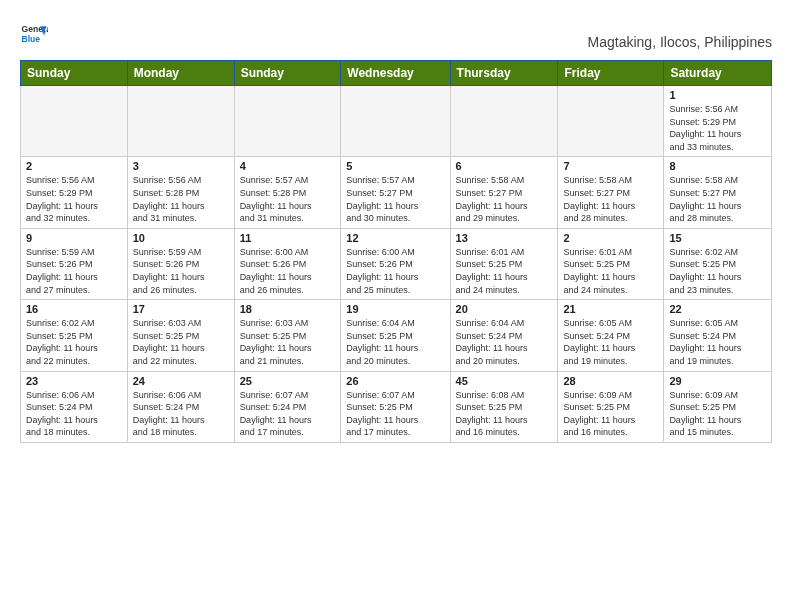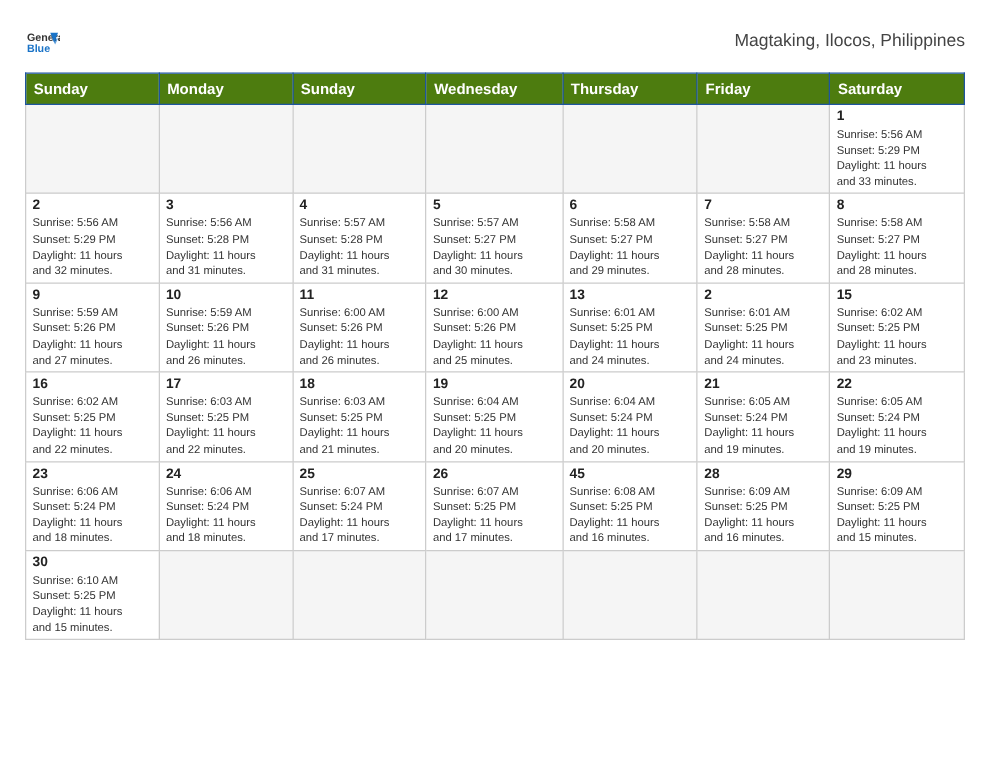--- a/index.html
+++ b/index.html
@@ -37,21 +37,21 @@
     }
     .month-title {
       font-size: 32px;
       font-weight: normal;
       color: #222;
       line-height: 1.1;
     }
     .location {
       font-size: 14px;
       color: #444;
-      margin-top: 8px;
+      margin-top: 18px;
     }
     .calendar {
       width: 100%;
       border-collapse: collapse;
       border: 1px solid #ccc;
     }
     .calendar th {
       background: #4d7c0f;
       color: #fff;
       font-size: 12px;
@@ -332,30 +332,15 @@
 and 16 minutes.</div>
           </td>
           <td>
             <span class="day-number">29</span>
             <div class="day-info" style="white-space: pre-line;">Sunrise: 6:09 AM
 Sunset: 5:25 PM
 Daylight: 11 hours
 and 15 minutes.</div>
           </td>
         </tr>
-        <tr class="last-row">
-          <td>
-            <span class="day-number">30</span>
-            <div class="day-info" style="white-space: pre-line;">Sunrise: 6:10 AM
-Sunset: 5:25 PM
-Daylight: 11 hours
-and 15 minutes.</div>
-          </td>
-          <td class="empty"></td>
-          <td class="empty"></td>
-          <td class="empty"></td>
-          <td class="empty"></td>
-          <td class="empty"></td>
-          <td class="empty"></td>
-        </tr>
       </tbody>
   </table>
 </div>
 
 </body></html>

